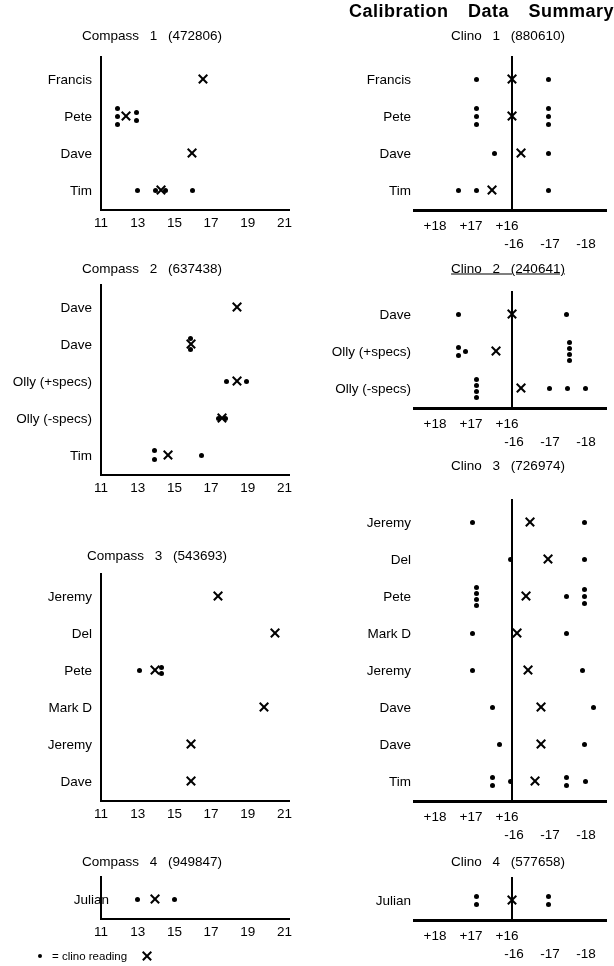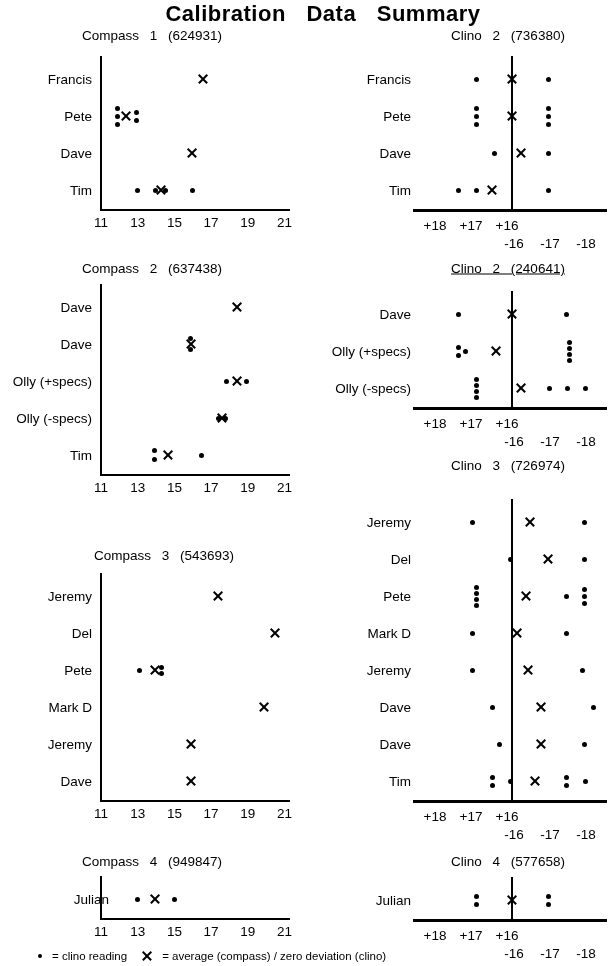--- a/index.html
+++ b/index.html
@@ -3,21 +3,21 @@
 <meta charset="utf-8">
 <style>
   html,body{margin:0;padding:0;background:#ffffff;}
   #canvas{
     position:relative;width:614px;height:966px;background:#ffffff;
     font-family:"Liberation Sans","DejaVu Sans",sans-serif;color:#000;
     overflow:hidden;
   }
   #main-title{
     position:absolute;top:1px;left:0;right:0;padding-left:32px;
-    text-align:center;font-size:22px;font-weight:bold;
+    text-align:right;font-size:18px;font-weight:bold;
     word-spacing:14px;letter-spacing:.5px;white-space:nowrap;
   }
   .plot-title{
     position:absolute;transform:translate(-50%,-50%);
     font-size:13.5px;word-spacing:7px;white-space:nowrap;
   }
   .row-label{
     position:absolute;transform:translateY(-50%);
     font-size:13.5px;text-align:right;white-space:nowrap;
   }
@@ -43,21 +43,21 @@
   .lg-gap-m{display:inline-block;width:14px;}
 </style>
 </head>
 <body>
 
 <div id="canvas">
   <div id="main-title">Calibration Data Summary</div>
 
   <div style="position:absolute;left:0;top:0;width:100%;height:100%;">
       <div style="position: absolute; left: 0px; top: 0px; width: 100%; height: 100%;">
-        <div class="plot-title" style="left: 152px; top: 35px;">Compass 1 (624931)</div>
+        <div class="plot-title" style="left: 152px; top: 35px;">Compass 1 (472806)</div>
         <div class="line" style="left: 100px; top: 56px; width: 2px; height: 153px;"></div>
         <div class="line" style="left: 100px; top: 209px; width: 190px; height: 2px;"></div>
         <div class="tick" style="left: 101px; top: 222px;">11</div>
         <div class="tick" style="left: 137.7px; top: 222px;">13</div>
         <div class="tick" style="left: 174.4px; top: 222px;">15</div>
         <div class="tick" style="left: 211.1px; top: 222px;">17</div>
         <div class="tick" style="left: 247.8px; top: 222px;">19</div>
         <div class="tick" style="left: 284.5px; top: 222px;">21</div>
         <div class="row-label" style="right: 522px; top: 79px;">Francis</div>
         <div class="mk-x" style="left: 197.343px; top: 73.5px;"></div>
@@ -71,21 +71,21 @@
         <div class="row-label" style="right: 522px; top: 153px;">Dave</div>
         <div class="mk-x" style="left: 186.332px; top: 147.5px;"></div>
         <div class="row-label" style="right: 522px; top: 190px;">Tim</div>
         <div class="mk-dot" style="left: 135.2px; top: 187.5px;"></div>
         <div class="mk-dot" style="left: 152.632px; top: 187.5px;"></div>
         <div class="mk-x" style="left: 155.137px; top: 184.5px;"></div>
         <div class="mk-dot" style="left: 162.725px; top: 187.5px;"></div>
         <div class="mk-dot" style="left: 190.25px; top: 187.5px;"></div>
       </div>
       <div style="position: absolute; left: 0px; top: 0px; width: 100%; height: 100%;">
-        <div class="plot-title" style="left: 508px; top: 35px;">Clino 2 (736380)</div>
+        <div class="plot-title" style="left: 508px; top: 35px;">Clino 1 (880610)</div>
         <div class="line" style="left: 413px; top: 209px; width: 194px; height: 3px;"></div>
         <div class="line" style="left: 511px; top: 56px; width: 2px; height: 153px;"></div>
         <div class="tick" style="left: 435px; top: 225px;">+18</div>
         <div class="tick" style="left: 471px; top: 225px;">+17</div>
         <div class="tick" style="left: 507px; top: 225px;">+16</div>
         <div class="tick" style="left: 514px; top: 243px;">-16</div>
         <div class="tick" style="left: 550px; top: 243px;">-17</div>
         <div class="tick" style="left: 586px; top: 243px;">-18</div>
         <div class="row-label" style="right: 203px; top: 79px;">Francis</div>
         <div class="mk-dot" style="left: 473.5px; top: 76.5px;"></div>
@@ -166,21 +166,21 @@
         <div class="mk-dot" style="left: 473.5px; top: 376.5px;"></div>
         <div class="mk-dot" style="left: 473.5px; top: 382.5px;"></div>
         <div class="mk-dot" style="left: 473.5px; top: 388.5px;"></div>
         <div class="mk-dot" style="left: 473.5px; top: 394.5px;"></div>
         <div class="mk-x" style="left: 515.5px; top: 382.5px;"></div>
         <div class="mk-dot" style="left: 547.3px; top: 385.5px;"></div>
         <div class="mk-dot" style="left: 565.3px; top: 385.5px;"></div>
         <div class="mk-dot" style="left: 583.3px; top: 385.5px;"></div>
       </div>
       <div style="position: absolute; left: 0px; top: 0px; width: 100%; height: 100%;">
-        <div class="plot-title" style="left: 164px; top: 555px;">Compass 3 (543693)</div>
+        <div class="plot-title" style="left: 157px; top: 555px;">Compass 3 (543693)</div>
         <div class="line" style="left: 100px; top: 573px; width: 2px; height: 227px;"></div>
         <div class="line" style="left: 100px; top: 800px; width: 190px; height: 2px;"></div>
         <div class="tick" style="left: 101px; top: 813px;">11</div>
         <div class="tick" style="left: 137.7px; top: 813px;">13</div>
         <div class="tick" style="left: 174.4px; top: 813px;">15</div>
         <div class="tick" style="left: 211.1px; top: 813px;">17</div>
         <div class="tick" style="left: 247.8px; top: 813px;">19</div>
         <div class="tick" style="left: 284.5px; top: 813px;">21</div>
         <div class="row-label" style="right: 522px; top: 596px;">Jeremy</div>
         <div class="mk-x" style="left: 212.94px; top: 590.5px;"></div>
@@ -285,15 +285,14 @@
       </div>
     </div>
 
   <div id="legend">
     <span class="legend-sym-dot"></span>
     <span class="lg-gap-s"></span>
     <span>= clino reading</span>
     <span class="lg-gap-m"></span>
     <span class="mk-x legend-x"></span>
     <span class="lg-gap-s"></span>
-    <span>= average (compass) / zero deviation (clino)</span>
   </div>
 </div>
 
 </body></html>

